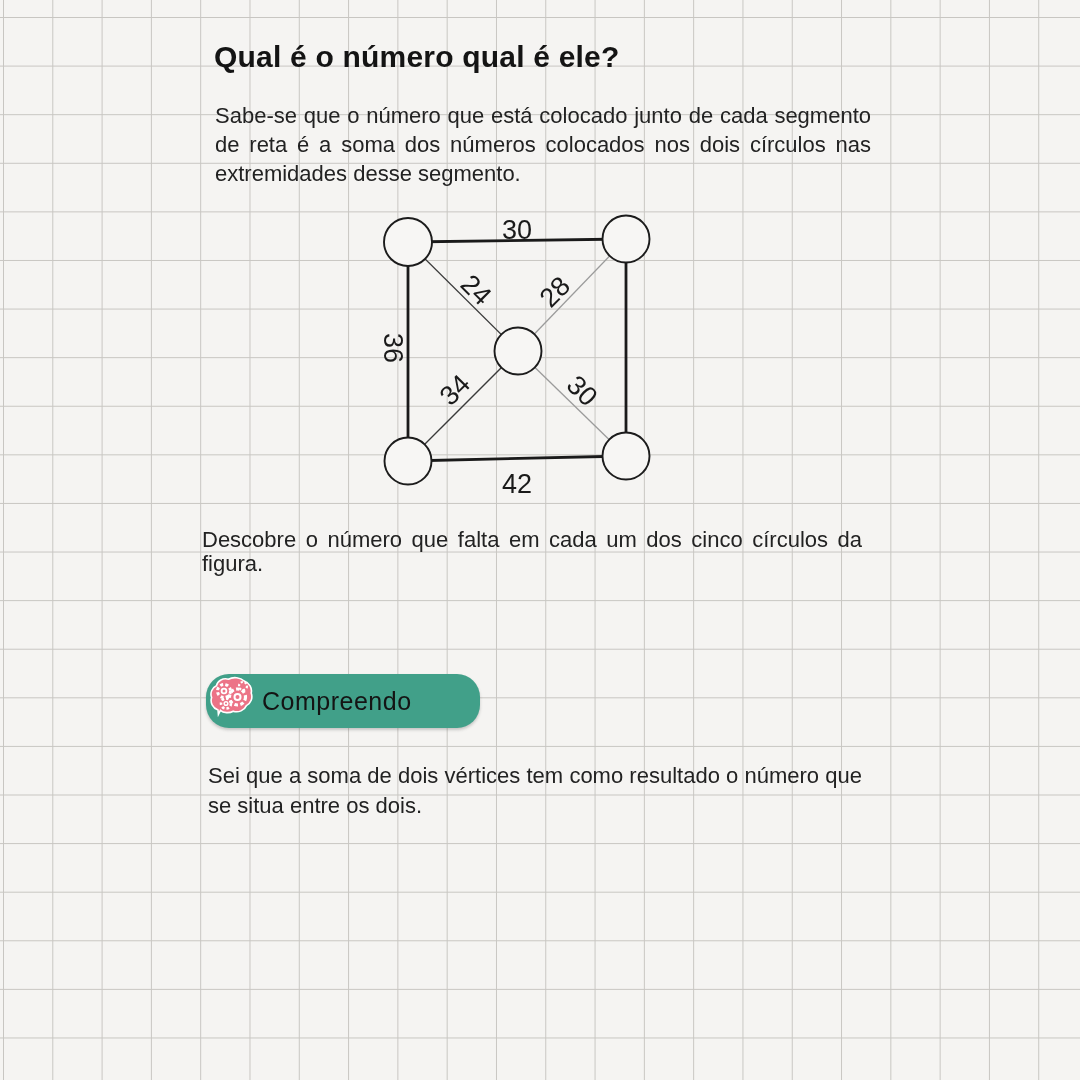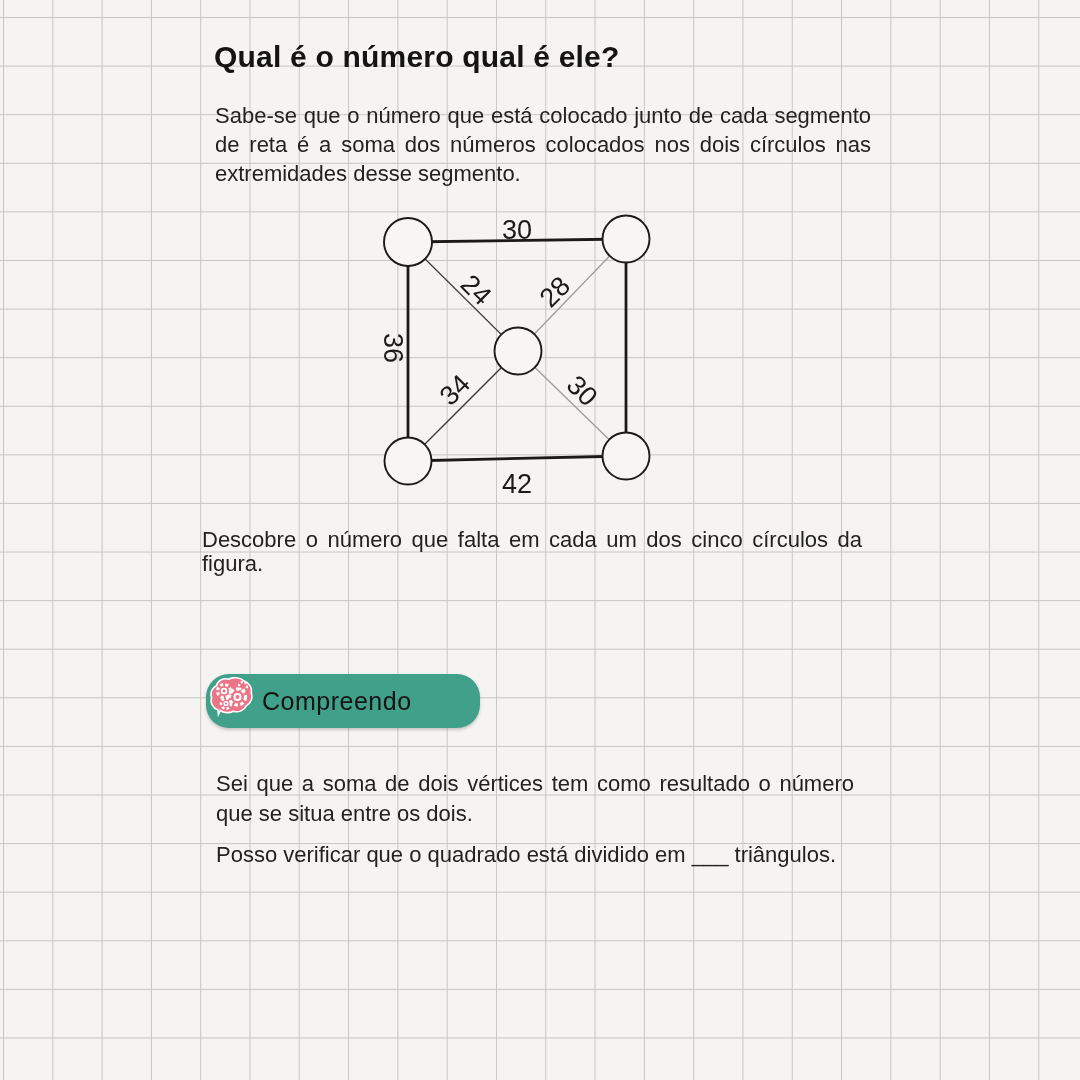--- a/index.html
+++ b/index.html
@@ -79,21 +79,21 @@
   .worksheet {
     position: absolute;
     left: 204px; top: 757px;
     width: 662px;
     font-size: 22px;
     line-height: 29.5px;
     color: #222;
   }
   .worksheet p {
     text-align: justify;
-    margin: 12px;
+    margin: 4px;
   }
 </style>
 </head>
 <body>
 
 <h1 class="page-title">Qual é o número qual é ele?</h1>
 
 <p class="intro-par">Sabe-se que o número que está colocado junto de cada segmento de reta é a soma dos números colocados nos dois círculos nas extremidades desse segmento.</p>
 
 <svg class="diagram-svg" viewBox="0 0 360 330" xmlns="http://www.w3.org/2000/svg">
@@ -134,14 +134,13 @@
     <circle cx="28.5" cy="21" r="3" fill="none" stroke="#ffffff" stroke-width="2"></circle>
     <circle cx="17" cy="27.5" r="5" fill="none" stroke="#ffffff" stroke-width="2.6" stroke-dasharray="2.6 2"></circle>
     <circle cx="17" cy="27.5" r="1.8" fill="none" stroke="#ffffff" stroke-width="1.5"></circle>
     <circle cx="34" cy="10" r="4" fill="none" stroke="#ffffff" stroke-width="2.2" stroke-dasharray="2.2 1.8"></circle>
   </svg>
   <span class="section-pill-label">Compreendo</span>
 </div>
 
 <div class="worksheet">
   <p>Sei que a soma de dois vértices tem como resultado o número que se situa entre os dois.</p>
-  <p>Posso verificar que o quadrado está dividido em ___ triângulos.</p>
 </div>
 
 </body></html>

